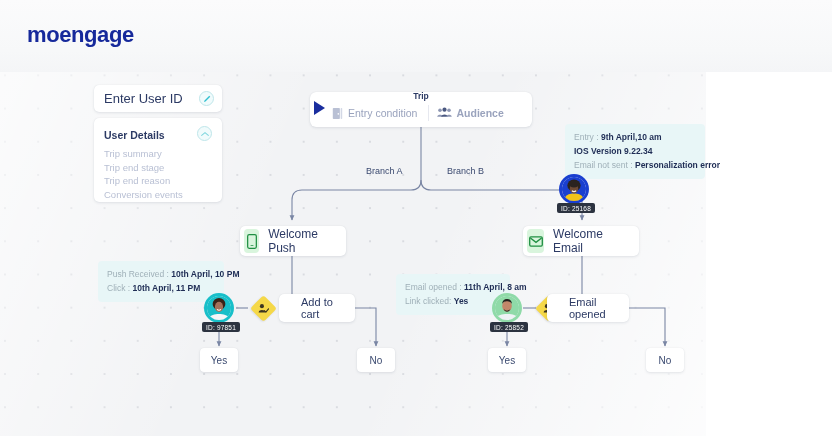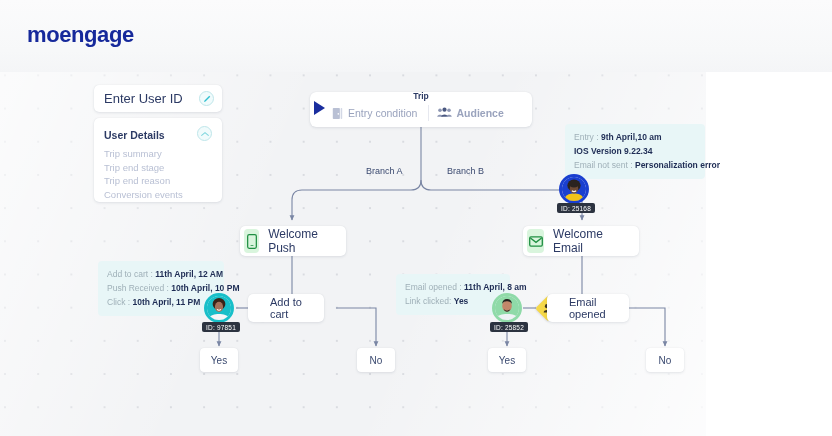--- a/index.html
+++ b/index.html
@@ -302,24 +302,20 @@
       <svg width="14" height="11" viewBox="0 0 16 12">
         <rect x="0.8" y="0.8" width="14.4" height="10.4" rx="1.4" fill="none" stroke="#1f8f42" stroke-width="1.5"></rect>
         <path d="M1.6 2 L8 7 L14.4 2" fill="none" stroke="#1f8f42" stroke-width="1.5"></path>
       </svg>
     </span>
     <span class="chan-label">Welcome Email</span>
   </div>
 
   <div class="tip" style="left:98px; top:261px; width:126px;">
     <div class="row">
-      <span class="k">Add to cart  :</span>
-      <span class="v">11th April, 12 AM</span>
-    </div>
-    <div class="row">
       <span class="k">Push Received :</span>
       <span class="v">10th April, 10 PM</span>
     </div>
     <div class="row">
       <span class="k">Click :</span>
       <span class="v">10th April, 11 PM</span>
     </div>
   </div>
 
   <div class="avatar teal" style="left:204px; top:293px;">
@@ -334,21 +330,21 @@
   </div>
   <div class="idbadge" style="left:202px; top:322px;">ID: 97851</div>
 
   <div class="diamond" style="left:254px; top:299px;">
     <svg width="11" height="11" viewBox="0 0 14 14">
       <circle cx="5" cy="4" r="2.6" fill="#3c3520"></circle>
       <path d="M0.8 12 C1.3 8 8.7 8 9.2 12 Z" fill="#3c3520"></path>
       <path d="M8 9.6 L10 11.6 L13.4 7.4" stroke="#3c3520" stroke-width="1.5" fill="none" stroke-linecap="round" stroke-linejoin="round"></path>
     </svg>
   </div>
-  <div class="card evt-node" style="left:248px; top:294px; width:76px;justify-content:flex-end;">
+  <div class="card evt-node" style="left:279px; top:294px; width:76px;justify-content:flex-end;">
     <span>Add to cart</span>
   </div>
 
   <div class="tip" style="left:396px; top:274px; width:114px;">
     <div class="row">
       <span class="k">Email opened :</span>
       <span class="v">11th April, 8 am</span>
     </div>
     <div class="row">
       <span class="k">Link clicked:</span>

